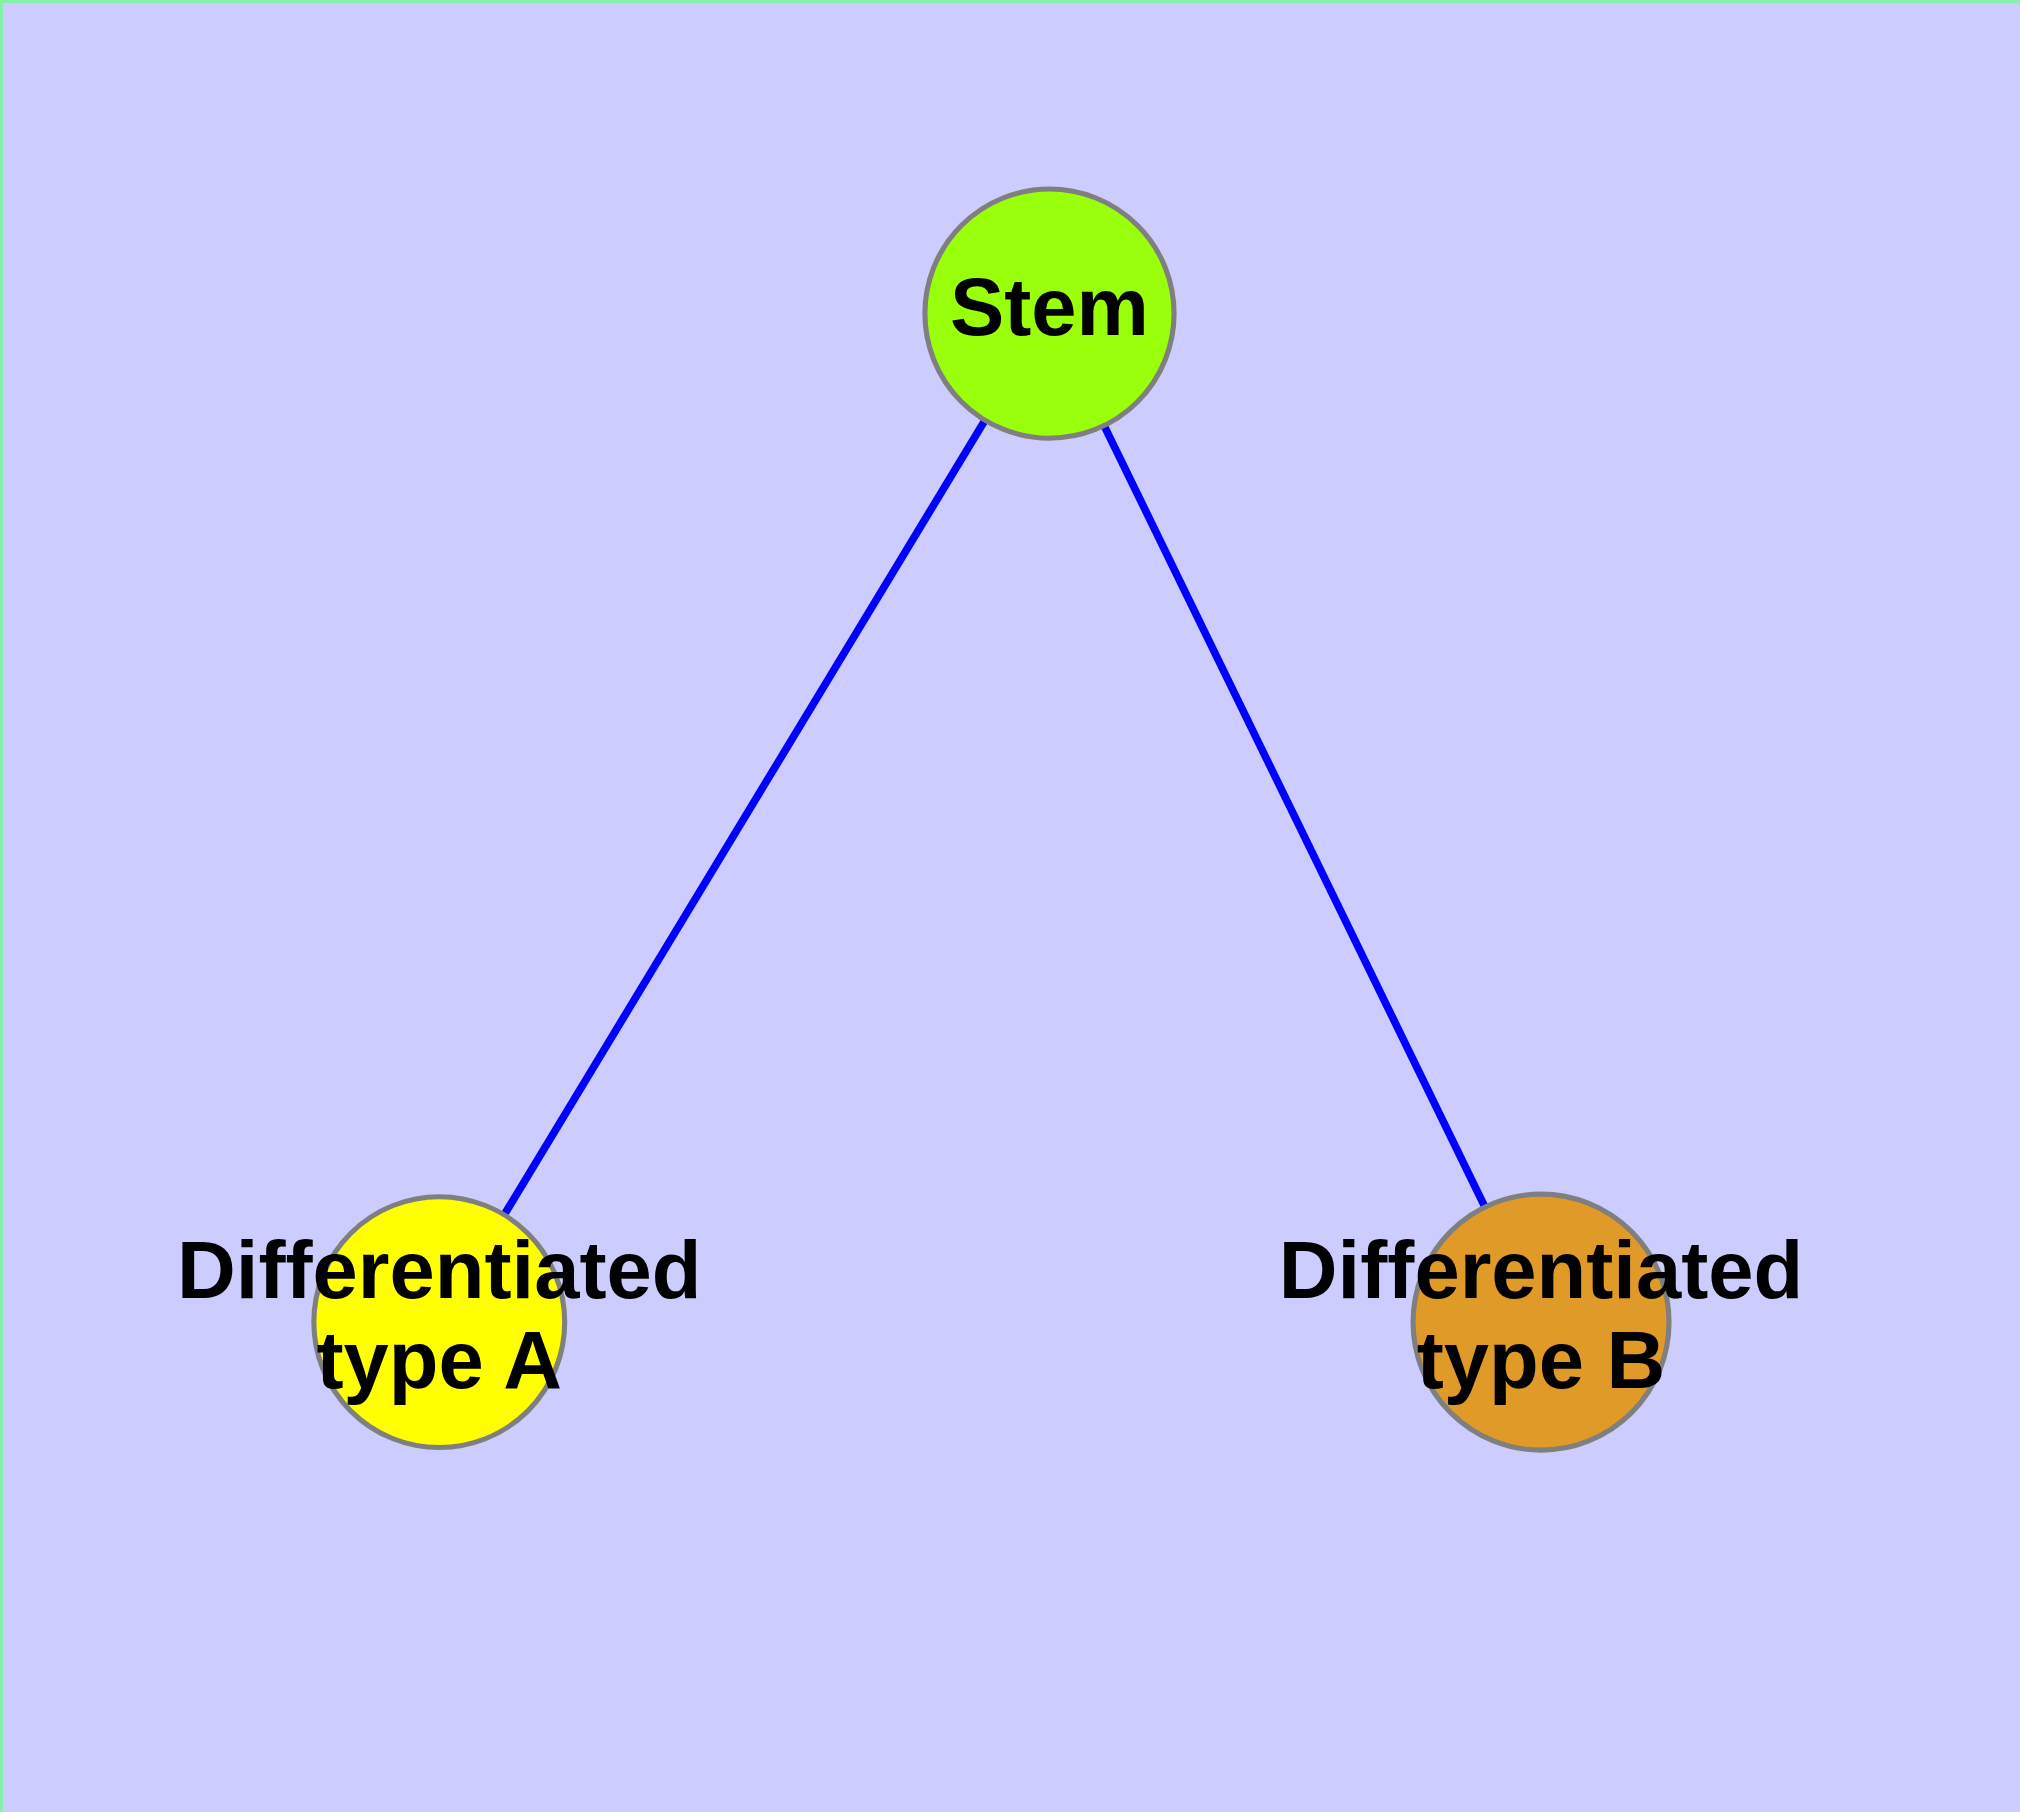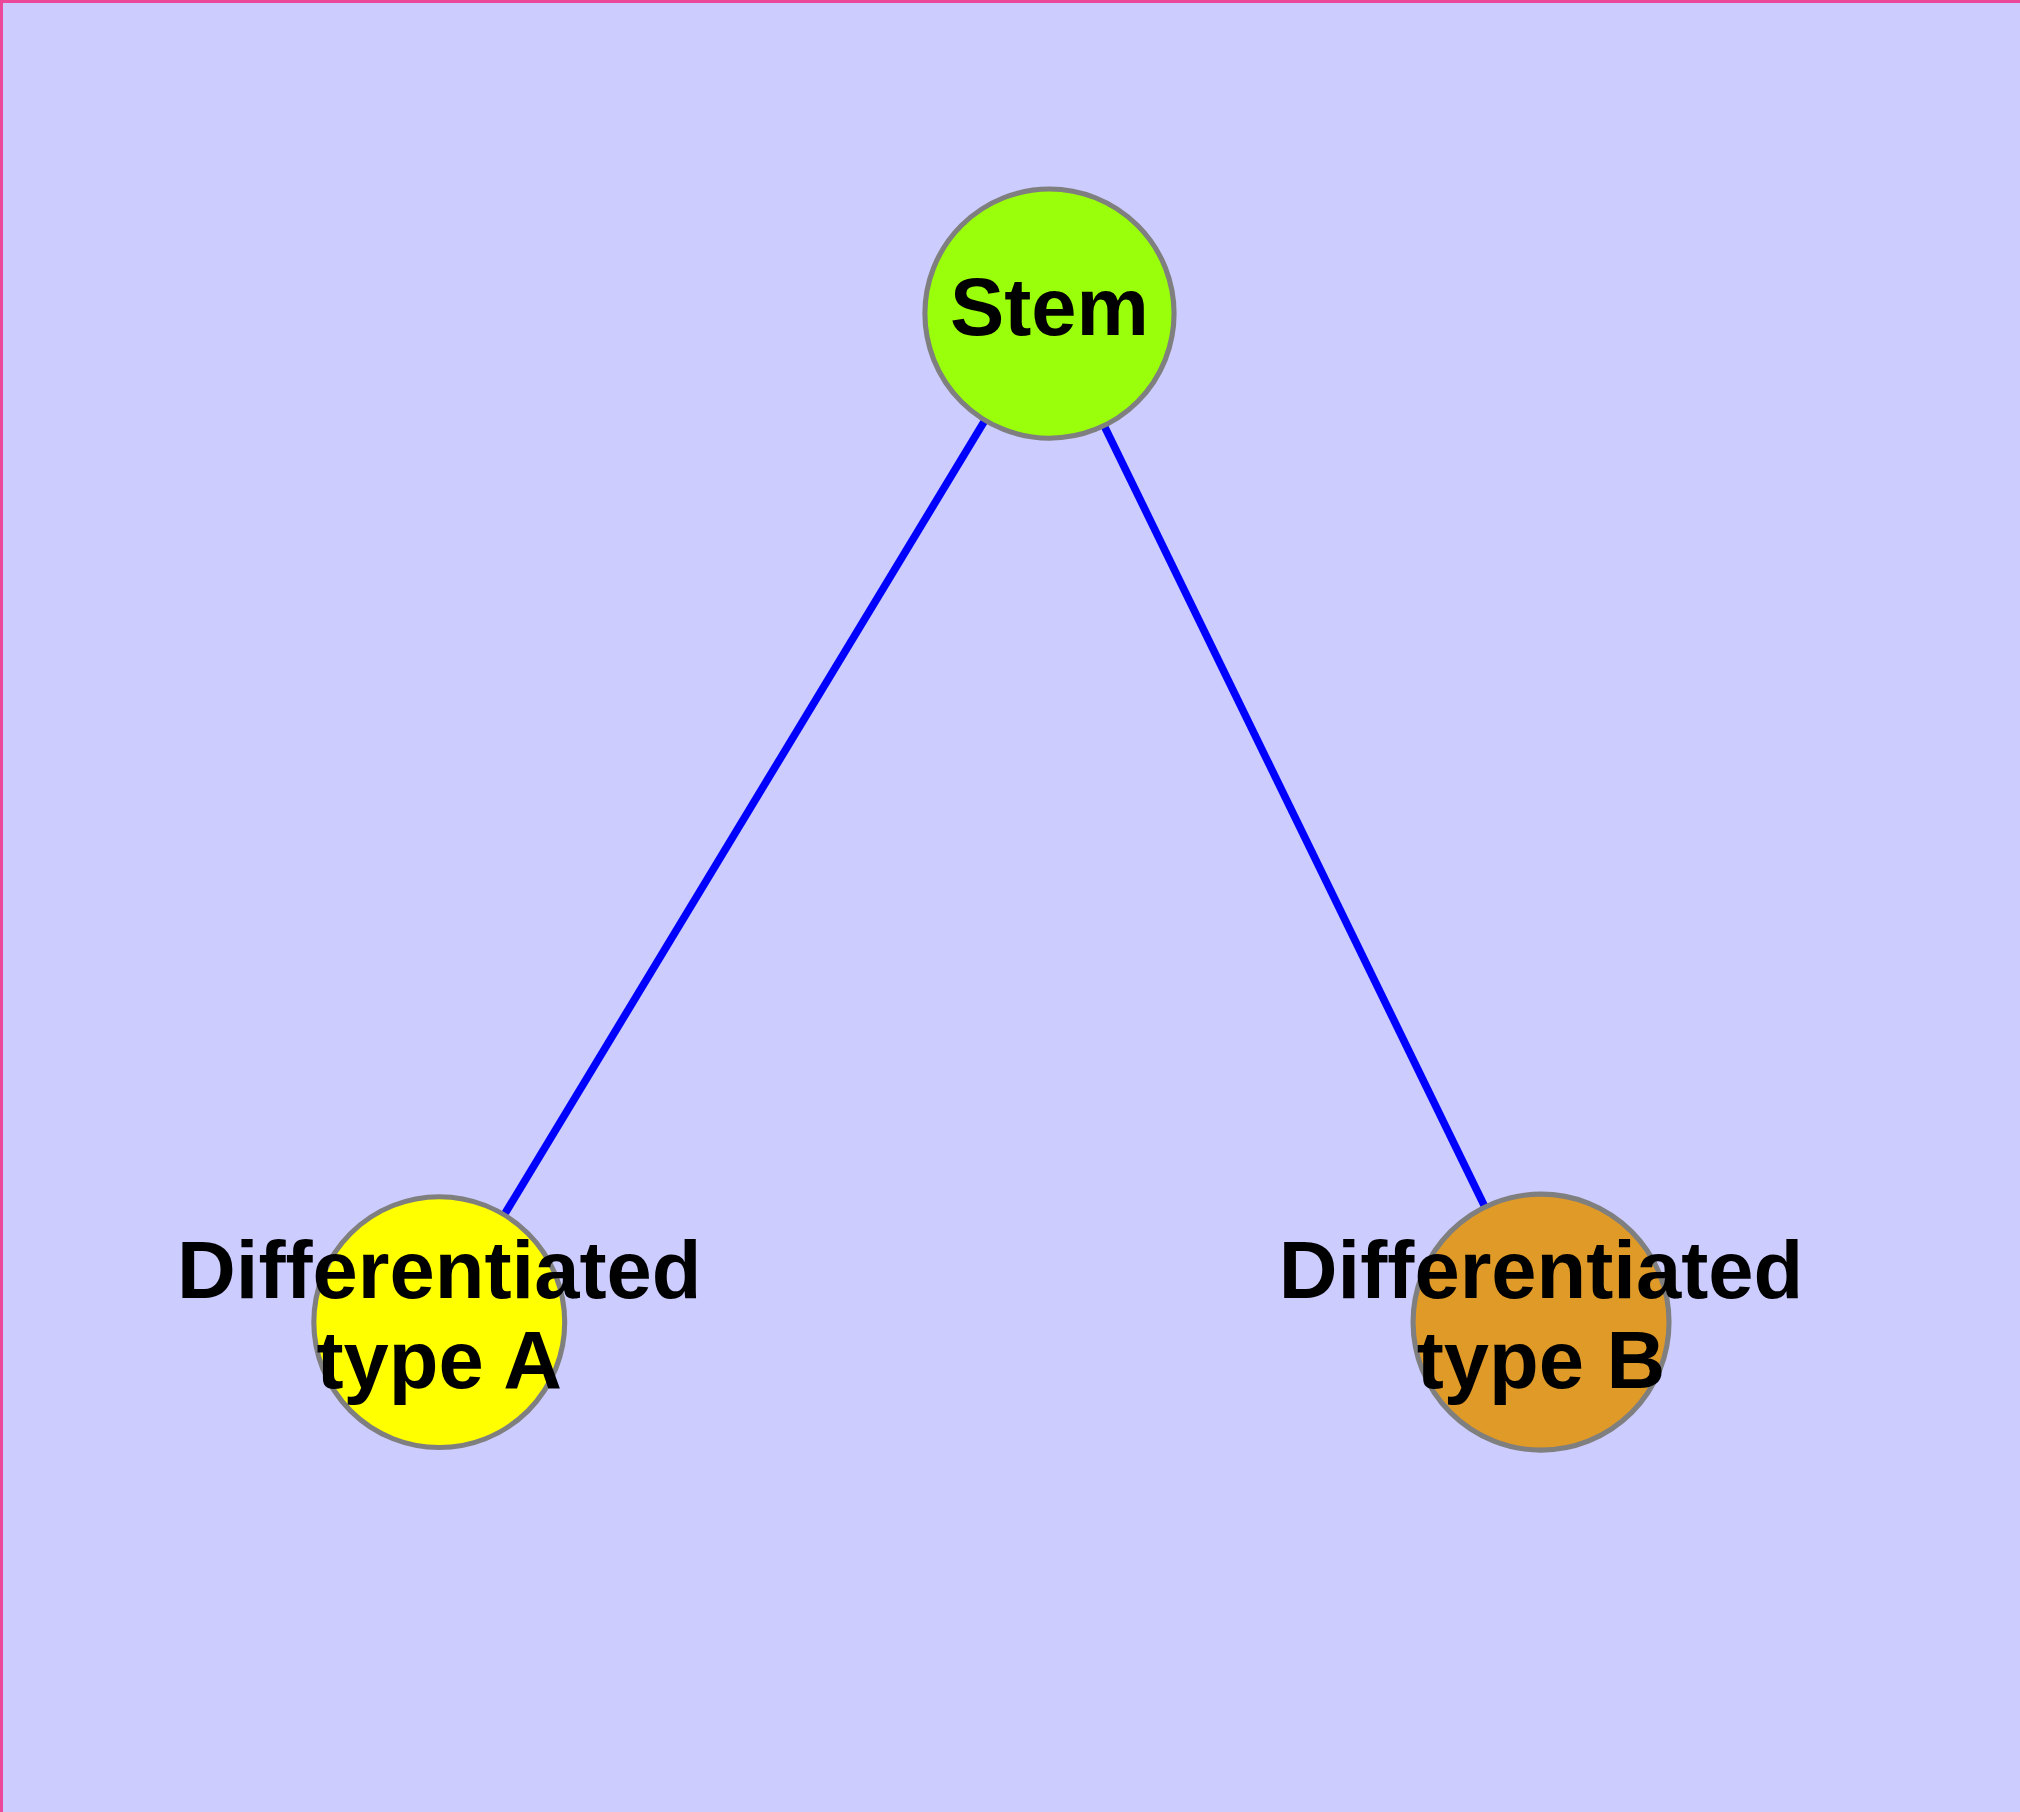--- a/index.html
+++ b/index.html
@@ -8,21 +8,21 @@
     background: #ffffff;
   }
   body {
     font-family: "Liberation Sans", sans-serif;
   }
   #canvas {
     position: relative;
     width: 2021px;
     height: 1812px;
     overflow: hidden;
-    background: #ec4899;
+    background: #86efac;
   }
   #plot-background {
     position: absolute;
     left: 3.4px;
     top: 2.5px;
     width: 2017px;
     height: 1810px;
     background: #ccccff;
   }
   #graph-svg {

